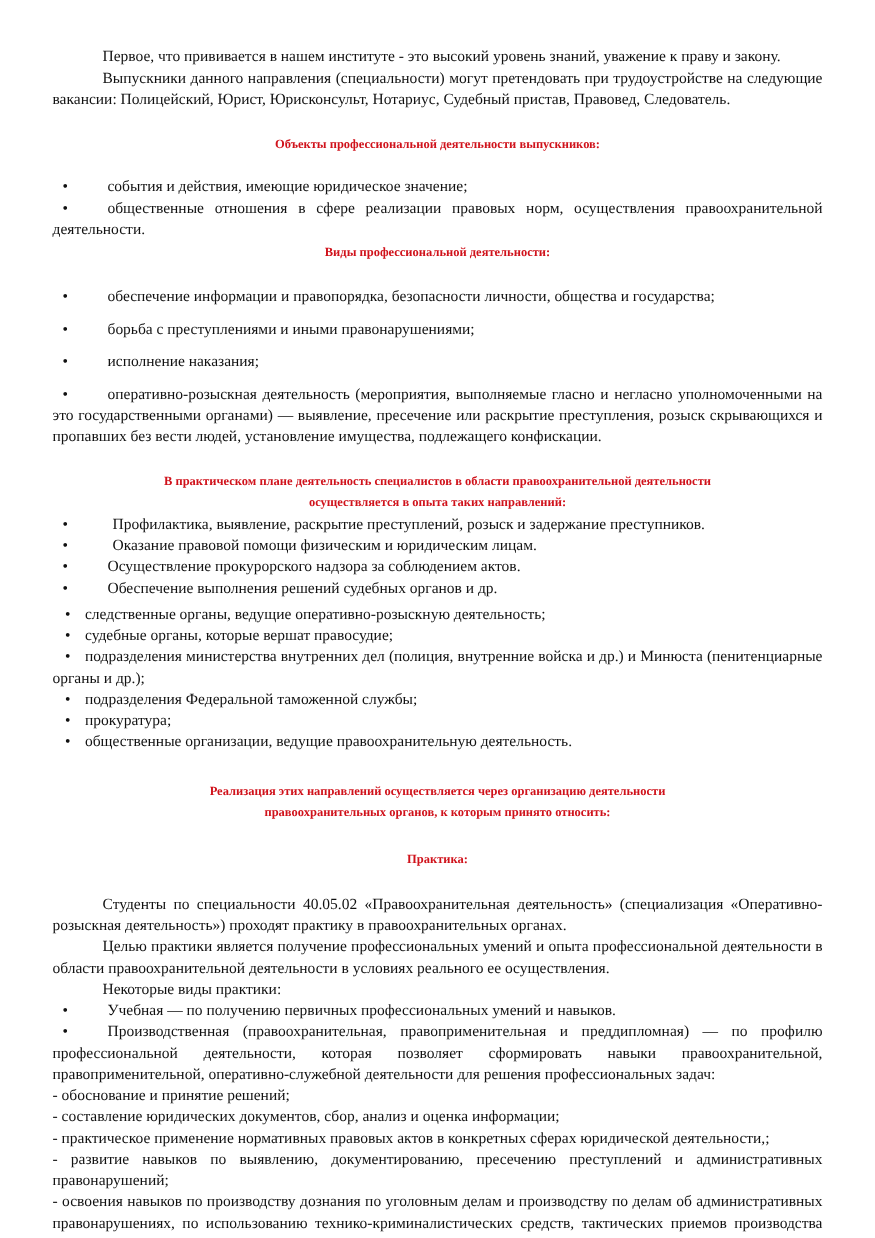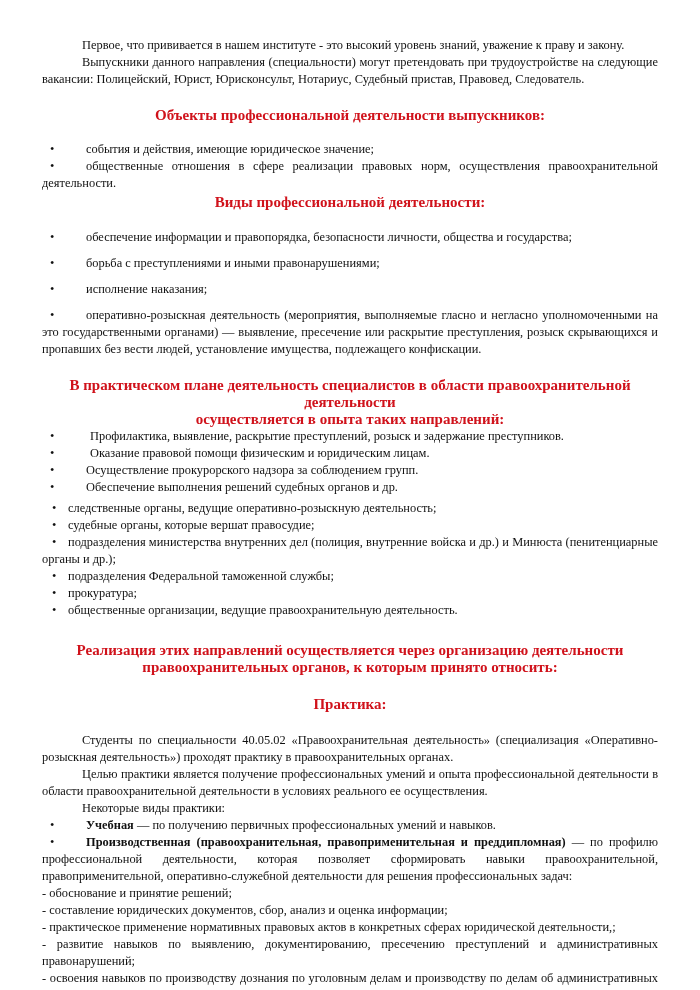--- a/index.html
+++ b/index.html
@@ -5,24 +5,24 @@
     html, body { margin: 0; padding: 0; background: #ffffff; }
     body {
       width: 700px; height: 990px; overflow: hidden;
       font-family: "Liberation Serif", "DejaVu Serif", serif;
       font-size: 12.4px; color: #111111;
       position: relative;
     }
     .page { position: absolute; left: 42px; top: 0; width: 616px; }
     .p { text-align: justify; line-height: 17px; margin: 0; text-align-last: left; }
     .indent { text-indent: 40px; }
-    .h { color: #d0121b; font-weight: bold; text-align: center; line-height: 17px; margin: 0; font-size: 15px; }
+    .h { color: #d0121b; font-weight: bold; text-align: center; line-height: 17px; margin: 0; font-size: 10px; }
     .li { position: relative; line-height: 17px; text-align: justify; margin: 0; }
     .bullet { display: inline-block; width: 44px; text-indent: 0; }
-    .b { font-weight: bold; }
+    .b { font-weight: normal; }
     .dash { line-height: 17px; text-align: justify; margin: 0; }
   </style>
 </head>
 <body>
 
 <div class="page">
 
   <p class="p indent" style="margin-top:37px">Первое, что прививается в нашем институте - это высокий уровень знаний, уважение к праву и закону.</p>
   <p class="p indent">Выпускники данного направления (специальности) могут претендовать при трудоустройстве на следующие вакансии:   Полицейский, Юрист, Юрисконсульт, Нотариус, Судебный   пристав, Правовед, Следователь.</p>
 
@@ -40,21 +40,21 @@
     <p class="li"><span class="bullet"><span style="padding-left:8px">•</span></span><span>оперативно-розыскная деятельность (мероприятия, выполняемые гласно и негласно уполномоченными на это государственными органами) — выявление, пресечение или раскрытие преступления, розыск скрывающихся и пропавших без вести людей, установление имущества, подлежащего конфискации.</span></p>
   </div>
 
   <div style="margin-top:19px">
     <p class="h">В практическом плане деятельность специалистов в области правоохранительной деятельности</p>
     <p class="h">осуществляется в опыта таких направлений:</p>
   </div>
   <div>
     <p class="li"><span class="bullet" style="width:48px"><span style="padding-left:8px">•</span></span><span>Профилактика, выявление, раскрытие преступлений, розыск и задержание преступников.</span></p>
     <p class="li"><span class="bullet" style="width:48px"><span style="padding-left:8px">•</span></span><span>Оказание правовой помощи физическим и юридическим лицам.</span></p>
-    <p class="li"><span class="bullet" style="width:44px"><span style="padding-left:8px">•</span></span><span>Осуществление прокурорского надзора за соблюдением групп.</span></p>
+    <p class="li"><span class="bullet" style="width:44px"><span style="padding-left:8px">•</span></span><span>Осуществление прокурорского надзора за соблюдением актов.</span></p>
     <p class="li"><span class="bullet" style="width:44px"><span style="padding-left:8px">•</span></span><span>Обеспечение выполнения решений судебных органов и др.</span></p>
   </div>
 
   <div style="margin-top:4px">
     <p class="li"><span class="bullet" style="width:26px"><span style="padding-left:10px">•</span></span><span>следственные органы, ведущие оперативно-розыскную деятельность;</span></p>
     <p class="li"><span class="bullet" style="width:26px"><span style="padding-left:10px">•</span></span><span>судебные органы, которые вершат правосудие;</span></p>
     <p class="li"><span class="bullet" style="width:26px"><span style="padding-left:10px">•</span></span><span>подразделения министерства внутренних дел (полиция, внутренние войска и др.) и Минюста (пенитенциарные органы и др.);</span></p>
     <p class="li"><span class="bullet" style="width:26px"><span style="padding-left:10px">•</span></span><span>подразделения Федеральной таможенной службы;</span></p>
     <p class="li"><span class="bullet" style="width:26px"><span style="padding-left:10px">•</span></span><span>прокуратура;</span></p>
     <p class="li"><span class="bullet" style="width:26px"><span style="padding-left:10px">•</span></span><span>общественные организации, ведущие правоохранительную деятельность.</span></p>

